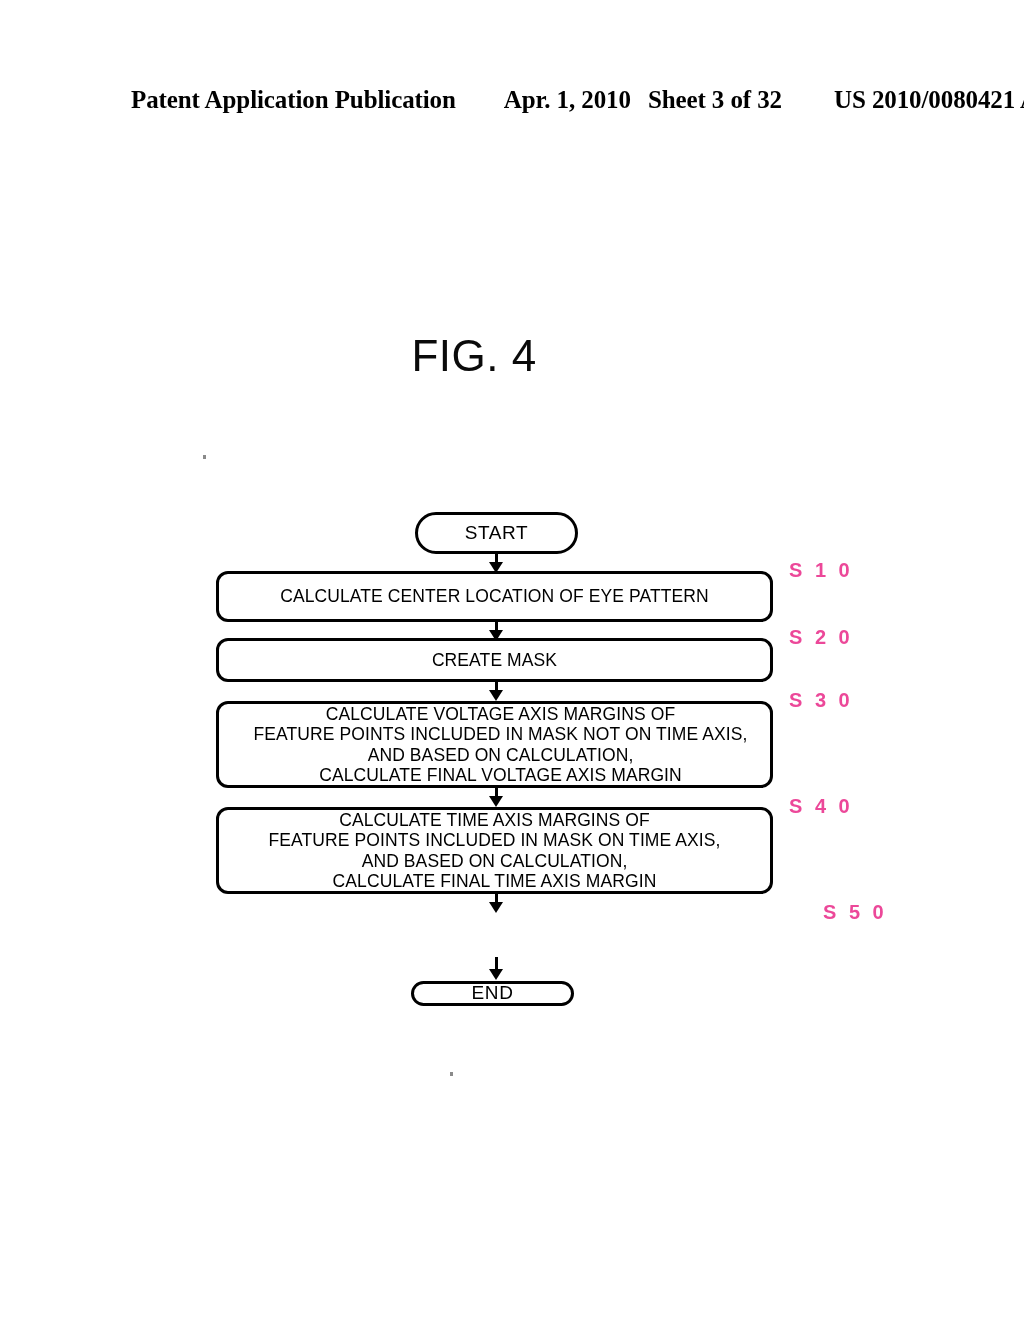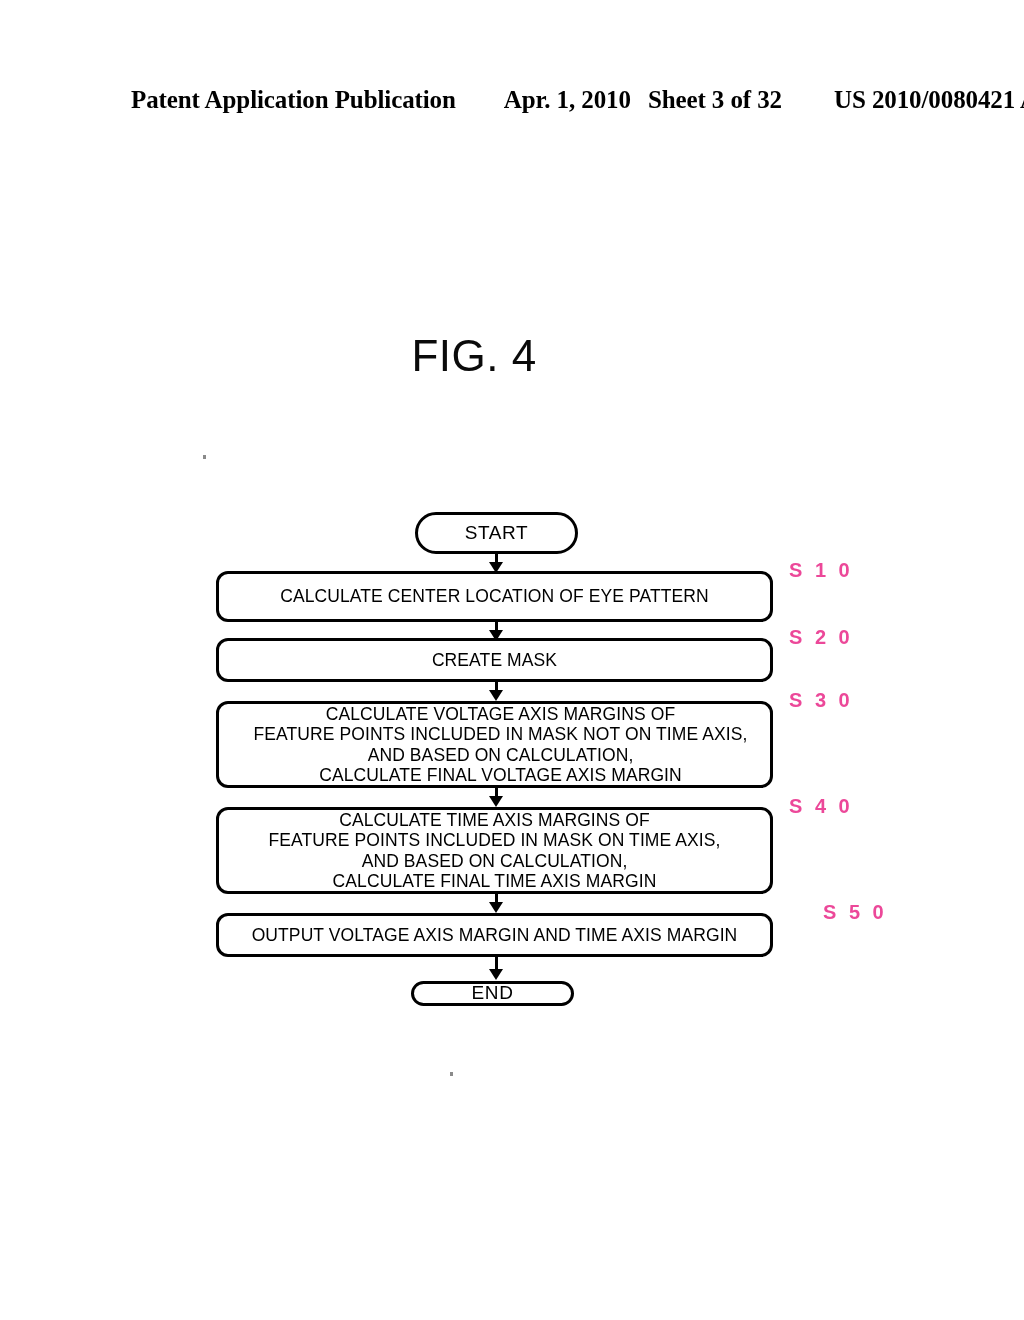--- a/index.html
+++ b/index.html
@@ -191,23 +191,20 @@
       <span class="node-label">CALCULATE TIME AXIS MARGINS OF
 FEATURE POINTS INCLUDED IN MASK ON TIME AXIS,
 AND BASED ON CALCULATION,
 CALCULATE FINAL TIME AXIS MARGIN</span>
     </div>
     <div class="step-label" style="left:789px; top:795px;">S 4 0</div>
 
     <div class="connector" style="left:495px; top:894px; height:12px;"></div>
     <div class="arrowhead" style="left:489px; top:902px;"></div>
 
-    <div class="node process" style="left:216px; top:913px; width:557px; height:44px;">
-      <span class="node-label">OUTPUT VOLTAGE AXIS MARGIN AND TIME AXIS MARGIN</span>
-    </div>
     <div class="step-label" style="left:789px; top:901px;margin-left:34px;">S 5 0</div>
 
     <div class="connector" style="left:495px; top:957px; height:16px;"></div>
     <div class="arrowhead" style="left:489px; top:969px;"></div>
 
     <div class="node terminal" style="left:411px; top:981px; width:163px; height:25px;">
       <span class="node-label">END</span>
     </div>
 
   </div>

